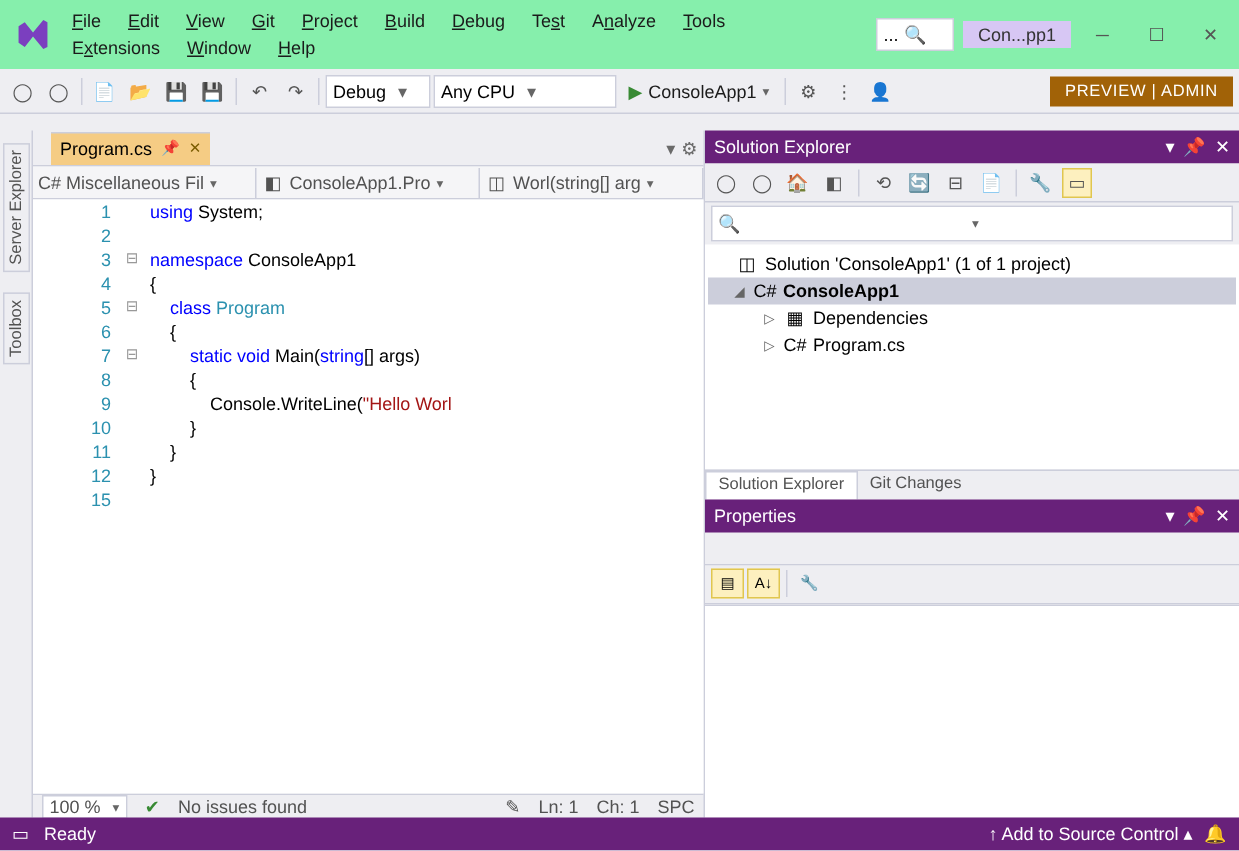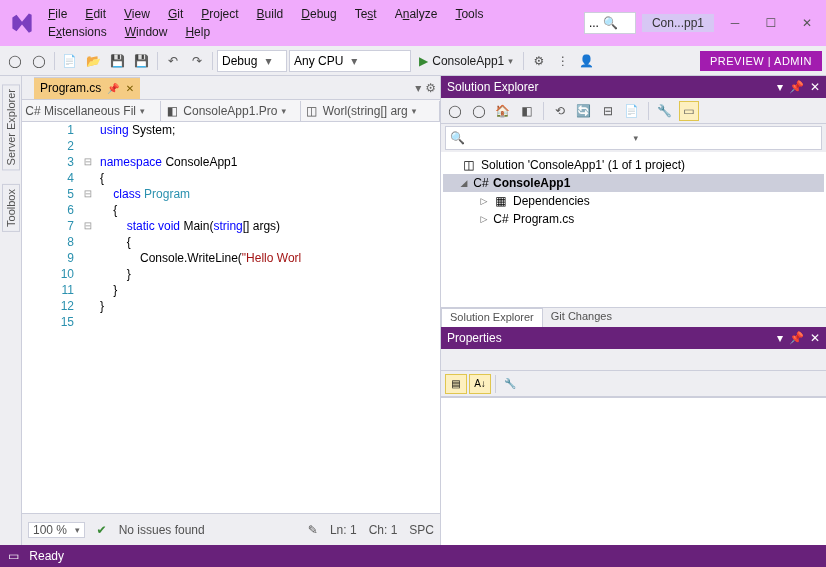--- a/index.html
+++ b/index.html
@@ -1,35 +1,35 @@
 <!DOCTYPE html>
 <html><head>
 <meta charset="utf-8">
 <style>
 * { margin: 0; padding: 0; box-sizing: border-box; font-family: "Segoe UI", Tahoma, sans-serif; font-size: 12px; }
 body { width: 826px; height: 567px; background: #eeeef2; overflow: hidden; display: flex; flex-direction: column; }
-.menubar { display: flex; align-items: center; height: 46px; background: #f0abfc; padding: 0 4px; }
+.menubar { display: flex; align-items: center; height: 46px; background: #86efac; padding: 0 4px; }
 .logo { width: 28px; height: 28px; margin: 0 4px; display: flex; align-items: center; justify-content: center; }
 .logo svg { width: 22px; height: 22px; }
 .menu-rows { display: flex; flex-direction: column; }
 .menu-row { display: flex; gap: 2px; }
 .menu-item { padding: 2px 8px; color: #1b1b1b; cursor: default; }
 .menu-right { margin-left: auto; display: flex; align-items: center; gap: 6px; }
 .search-box { display: flex; align-items: center; border: 1px solid #cccedb; background: #fff; height: 22px; width: 52px; padding: 0 4px; gap: 4px; }
 .title-chip { background: #d7c7f4; color: #333; padding: 2px 10px; font-size: 12px; }
 .win-btn { width: 30px; height: 22px; display: flex; align-items: center; justify-content: center; color: #555; }
 .toolbar { display: flex; align-items: center; height: 30px; background: #eeeef2; border-bottom: 1px solid #cccedb; padding: 0 4px; gap: 2px; }
 .tb-btn { width: 22px; height: 22px; display: flex; align-items: center; justify-content: center; color: #555; border-radius: 2px; }
 .tb-sep { width: 1px; height: 18px; background: #cccedb; margin: 0 2px; }
 .tb-drop { display: flex; align-items: center; border: 1px solid #cccedb; background: #fff; height: 22px; padding: 0 4px; gap: 8px; }
 .tb-drop span { font-size: 12px; }
 .tb-run { display: flex; align-items: center; gap: 4px; height: 22px; padding: 0 6px; color: #1b1b1b; }
 .tb-run .tri { color: #388a34; }
-.preview-btn { margin-left: auto; background: #a21caf; color: #fff; padding: 4px 10px; font-size: 11px; letter-spacing: 0.5px; }
-.body-row { display: flex; flex: 1; min-height: 0; }
+.preview-btn { margin-left: auto; background: #a16207; color: #fff; padding: 4px 10px; font-size: 11px; letter-spacing: 0.5px; }
+.body-row { display: flex; flex: 1; min-height: 0; margin-top: 11px; }
 .left-tabs { width: 22px; background: #eeeef2; border-right: 1px solid #cccedb; display: flex; flex-direction: column; align-items: center; padding-top: 8px; gap: 14px; }
 .vtab { writing-mode: vertical-rl; transform: rotate(180deg); font-size: 11px; color: #525252; padding: 4px 2px; background: #eeeef2; border: 1px solid #cccedb; }
 .editor-col { flex: 1; display: flex; flex-direction: column; min-width: 0; }
 .tabbar { display: flex; align-items: center; height: 24px; background: #eeeef2; border-bottom: 1px solid #cccedb; }
 .filetab { display: flex; align-items: center; background: #f5cc84; height: 22px; padding: 0 6px; gap: 6px; border-top: 1px solid #cccedb; margin-left: 12px; }
 .filetab .pin { color: #7a5c00; font-size: 10px; }
 .filetab .x { color: #7a5c00; font-size: 10px; }
 .tabbar-right { margin-left: auto; display: flex; gap: 4px; padding-right: 4px; color: #6a6a6a; }
 .navbar { display: flex; align-items: center; height: 22px; background: #f5f5f7; border-bottom: 1px solid #cccedb; }
 .nav-drop { display: flex; align-items: center; gap: 4px; height: 20px; padding: 0 4px; border-right: 1px solid #cccedb; color: #525252; flex: 1; overflow: hidden; white-space: nowrap; }
@@ -37,25 +37,25 @@
 .caret { font-size: 9px; color: #666; }
 .code-area { flex: 1; display: flex; background: #fff; overflow: hidden; font-family: Consolas, monospace; font-size: 13px; position: relative; }
 .gutter { width: 58px; background: #fff; border-right: 0; color: #2b91af; text-align: right; padding-right: 6px; }
 .gutter div { height: 16px; line-height: 16px; }
 .fold { width: 16px; color: #999; }
 .fold div { height: 16px; line-height: 16px; text-align: center; font-size: 10px; }
 .codetext { flex: 1; white-space: pre; color: #000; line-height: 16px; padding-left: 4px; overflow: hidden; }
 .kw { color: #0000ff; }
 .type { color: #2b91af; }
 .str { color: #a31515; }
-.editor-status { display: flex; align-items: center; height: 32px; background: #eeeef2; border-top: 1px solid #cccedb; font-size: 11px; color: #525252; gap: 12px; padding: 0 6px; }
+.editor-status { display: flex; align-items: center; height: 16px; background: #eeeef2; border-top: 1px solid #cccedb; font-size: 11px; color: #525252; gap: 12px; padding: 0 6px; }
 .editor-status .zoom { border: 1px solid #cccedb; background: #fff; padding: 0 4px; display: flex; align-items: center; gap: 8px; }
 .ok-ico { color: #388a34; }
 .spacer { flex: 1; }
-.right-col { width: 386px; display: flex; flex-direction: column; border-left: 1px solid #cccedb; }
+.right-col { width: 357px; display: flex; flex-direction: column; border-left: 1px solid #cccedb; }
 .panel-hdr { display: flex; align-items: center; height: 22px; background: #68217a; color: #fff; padding: 0 6px; font-size: 12px; }
 .panel-hdr .ctrls { margin-left: auto; display: flex; gap: 6px; color: #fff; font-size: 11px; }
 .sln-toolbar { display: flex; align-items: center; height: 26px; background: #eeeef2; border-bottom: 1px solid #cccedb; padding: 0 4px; gap: 4px; }
 .sln-tb-btn { width: 20px; height: 20px; display: flex; align-items: center; justify-content: center; color: #555; }
 .sln-tb-btn.hl { background: #fdf0bf; border: 1px solid #e0c64f; }
 .sln-search { display: flex; align-items: center; height: 24px; border: 1px solid #cccedb; background: #fff; margin: 2px 4px; padding: 0 4px; color: #6a6a6a; }
 .sln-search span { flex: 1; }
 .tree { flex: 1; background: #fff; padding: 4px 2px; overflow: auto; }
 .tree-row { display: flex; align-items: center; height: 18px; gap: 4px; padding-left: 4px; }
 .tree-row.sel { background: #cccedb; }
@@ -312,13 +312,17 @@
       <div class="tb-sep"></div>
       <div class="btn plain">🔧</div>
     </div>
     <div class="prop-body"></div>
   </div>
 </div>
 
 <div class="statusbar">
   <span>▭</span>
   <span>Ready</span>
+  <div class="right">
+    <span>↑ <span>Add to Source Control</span> ▴</span>
+    <span>🔔</span>
+  </div>
 </div>
 
 </body></html>

